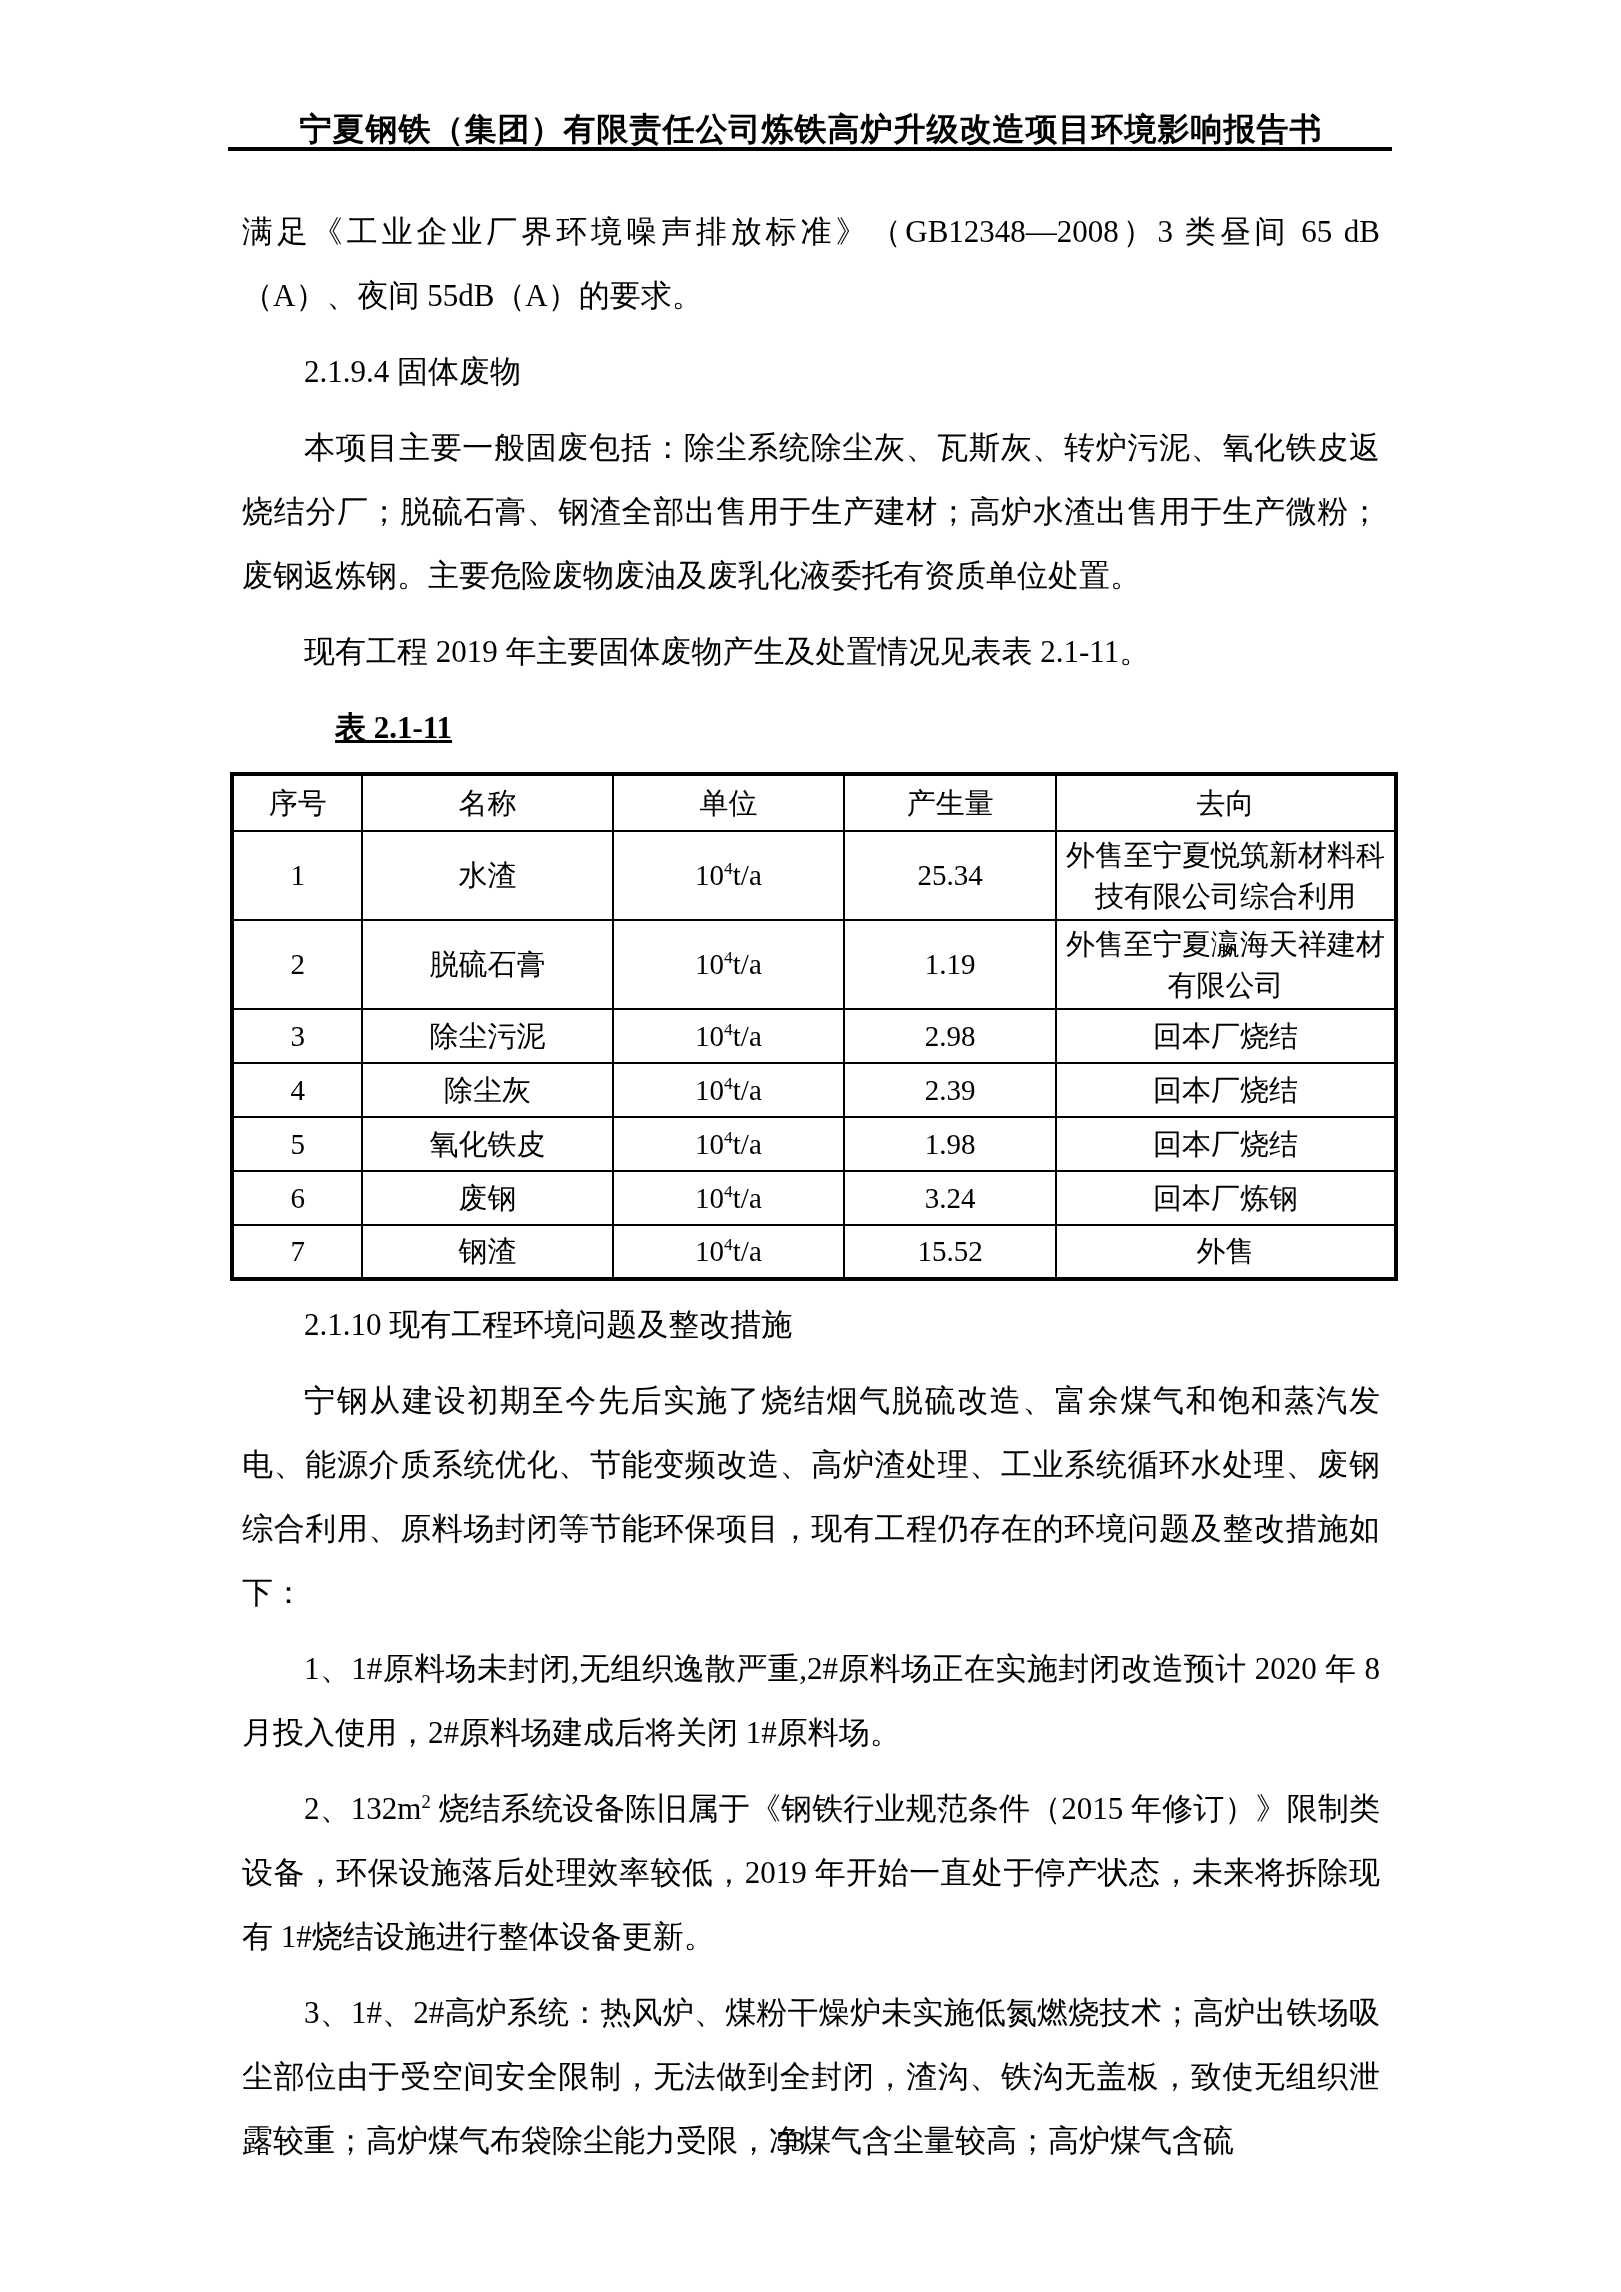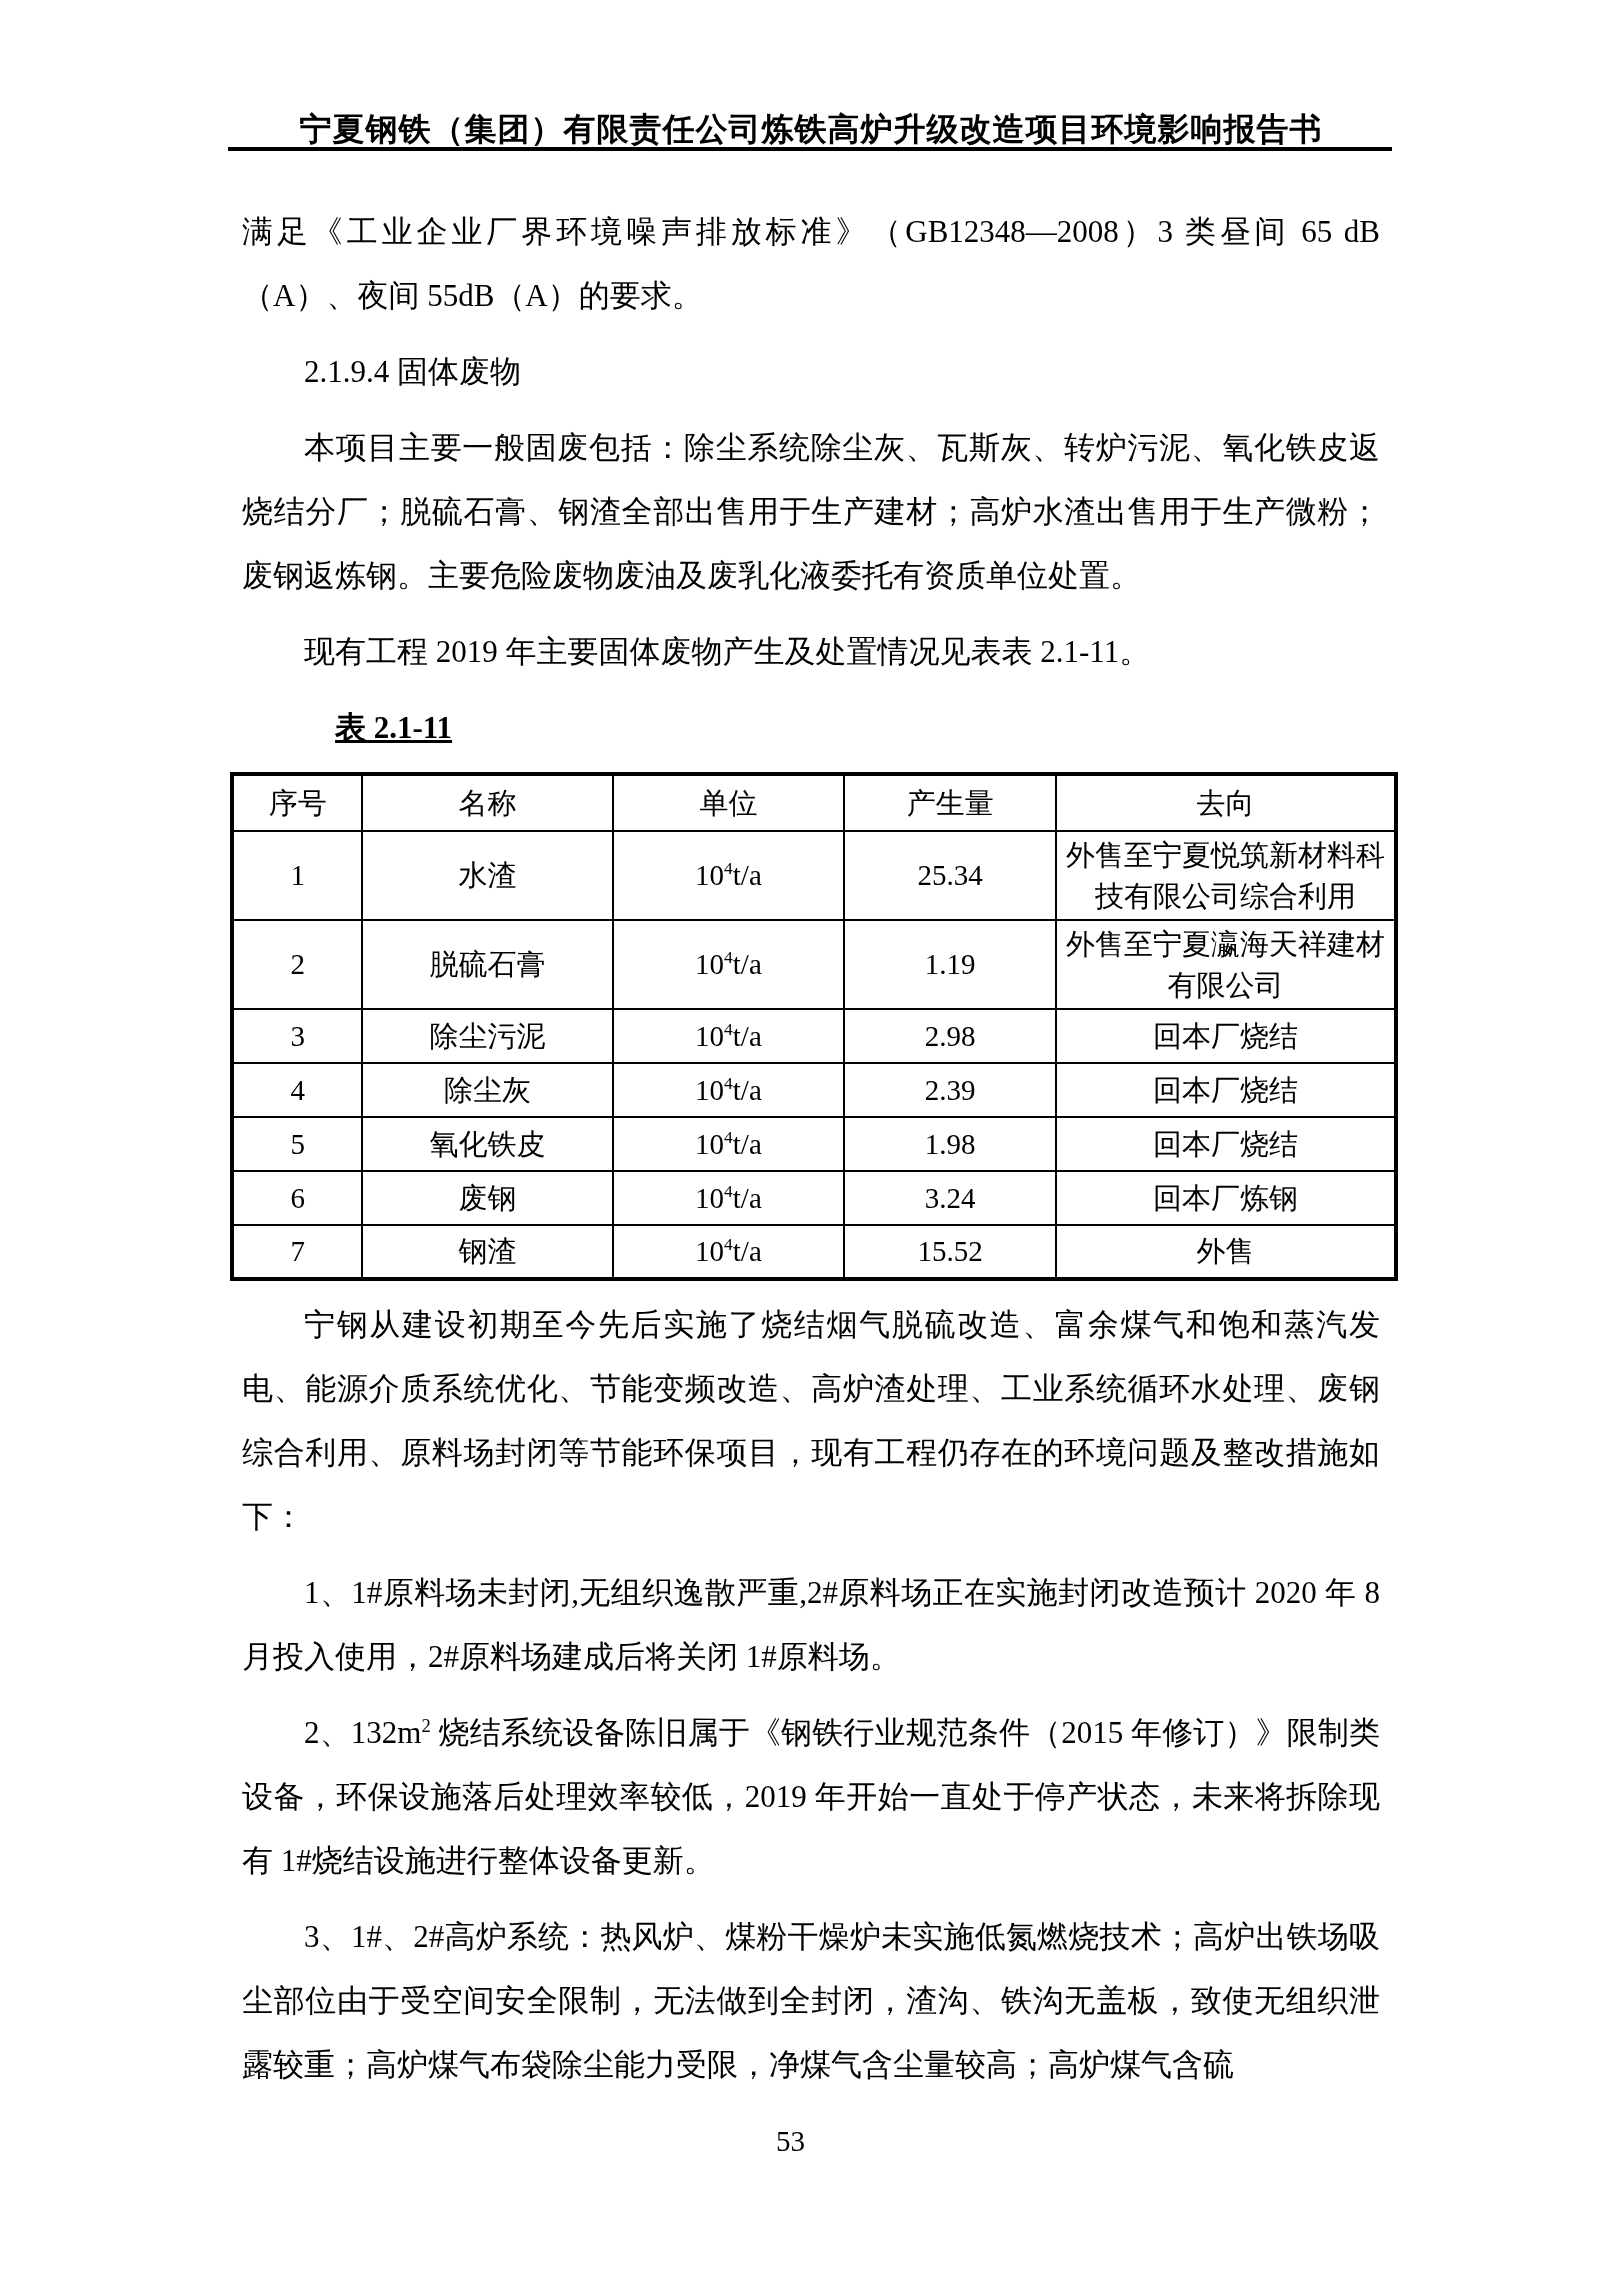--- a/index.html
+++ b/index.html
@@ -153,20 +153,21 @@
   <tr>
     <td>7</td>
     <td>钢渣</td>
     <td><span>10</span><sup>4</sup><span>t/a</span></td>
     <td>15.52</td>
     <td>外售</td>
   </tr>
 </tbody>
   </table>
 
+  <p class="heading h2110">2.1.10 现有工程环境问题及整改措施</p>
 
   <p class="indent p-improve">宁钢从建设初期至今先后实施了烧结烟气脱硫改造、富余煤气和饱和蒸汽发电、能源介质系统优化、节能变频改造、高炉渣处理、工业系统循环水处理、废钢综合利用、原料场封闭等节能环保项目，现有工程仍存在的环境问题及整改措施如下：</p>
 
   <p class="indent list-item">1、1#原料场未封闭,无组织逸散严重,2#原料场正在实施封闭改造预计 2020 年 8 月投入使用，2#原料场建成后将关闭 1#原料场。</p>
 
   <p class="indent list-item"><span>2、132m</span><sup>2</sup><span> 烧结系统设备陈旧属于《钢铁行业规范条件（2015 年修订）》限制类设备，环保设施落后处理效率较低，2019 年开始一直处于停产状态，未来将拆除现有 1#烧结设施进行整体设备更新。</span></p>
 
   <p class="indent list-item">3、1#、2#高炉系统：热风炉、煤粉干燥炉未实施低氮燃烧技术；高炉出铁场吸尘部位由于受空间安全限制，无法做到全封闭，渣沟、铁沟无盖板，致使无组织泄露较重；高炉煤气布袋除尘能力受限，净煤气含尘量较高；高炉煤气含硫</p>
 
 </div>

